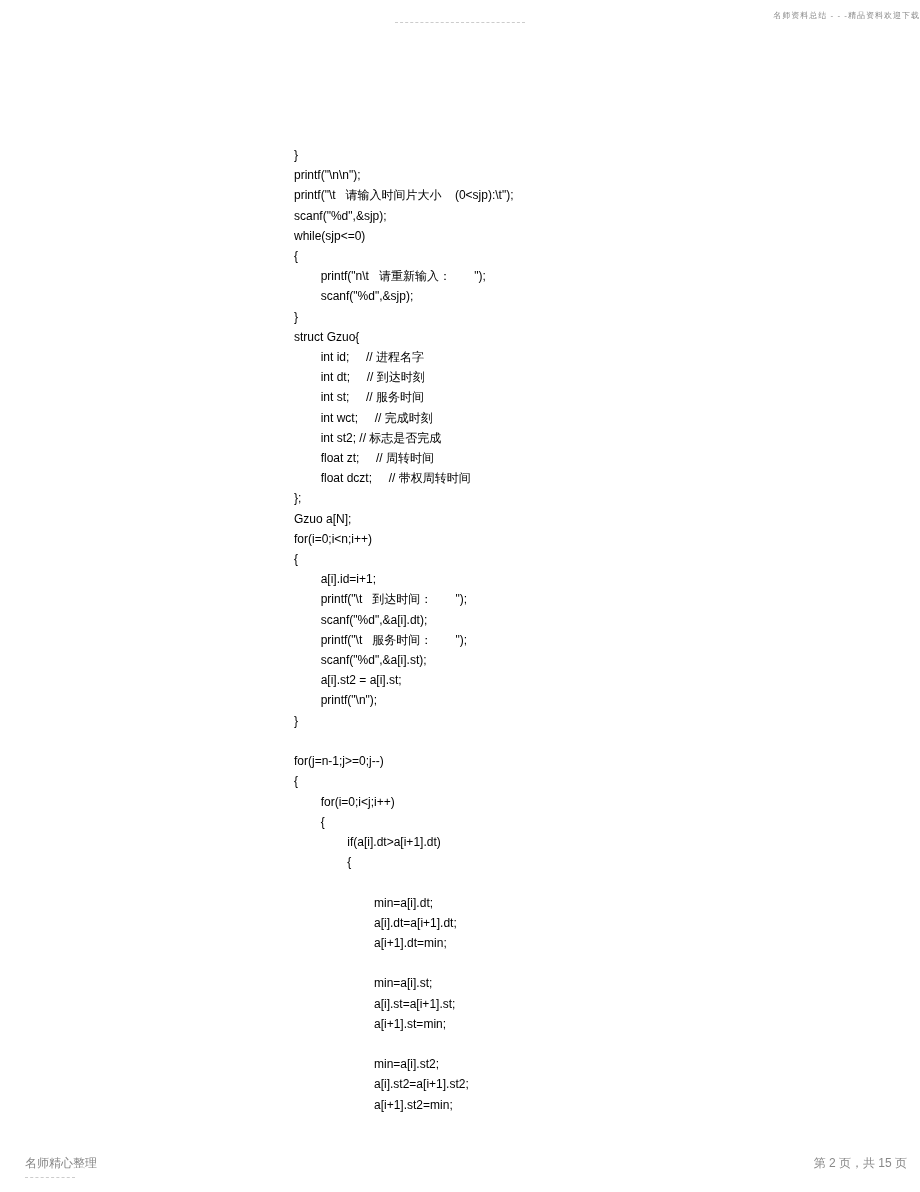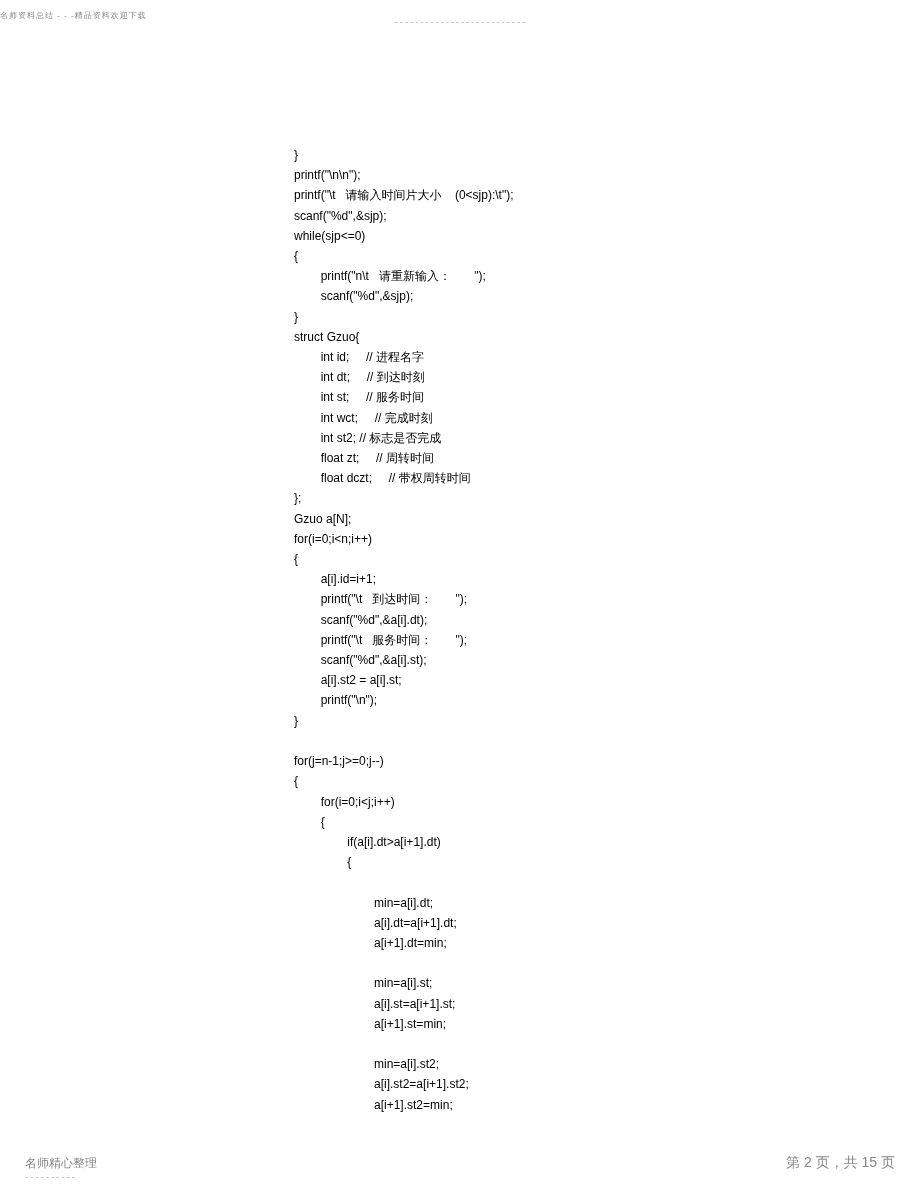--- a/index.html
+++ b/index.html
@@ -8,21 +8,21 @@
     height: 1192px;
     background: #ffffff;
     font-family: "SimSun", "Arial", sans-serif;
     position: relative;
   }
   .header {
     position: absolute;
     top: 10px;
     left: 0;
     width: 100%;
-    text-align: left;
+    text-align: right;
     font-size: 8px;
     color: #888;
     letter-spacing: 1px;
   }
   .header-underline {
     position: absolute;
     top: 22px;
     left: 50%;
     transform: translateX(-50%);
     width: 130px;
@@ -48,22 +48,22 @@
   .footer-left-underline {
     position: absolute;
     bottom: 14px;
     left: 25px;
     width: 50px;
     border-bottom: 1px dashed #ccc;
   }
   .footer-right {
     position: absolute;
     bottom: 20px;
-    right: 25px;
-    font-size: 14px;
+    right: 13px;
+    font-size: 12px;
     color: #888;
   }
 </style>
 </head>
 <body>
 
 <div class="header">名师资料总结 - - -精品资料欢迎下载</div>
 <div class="header-underline"></div>
 
 <div class="code-block">}

